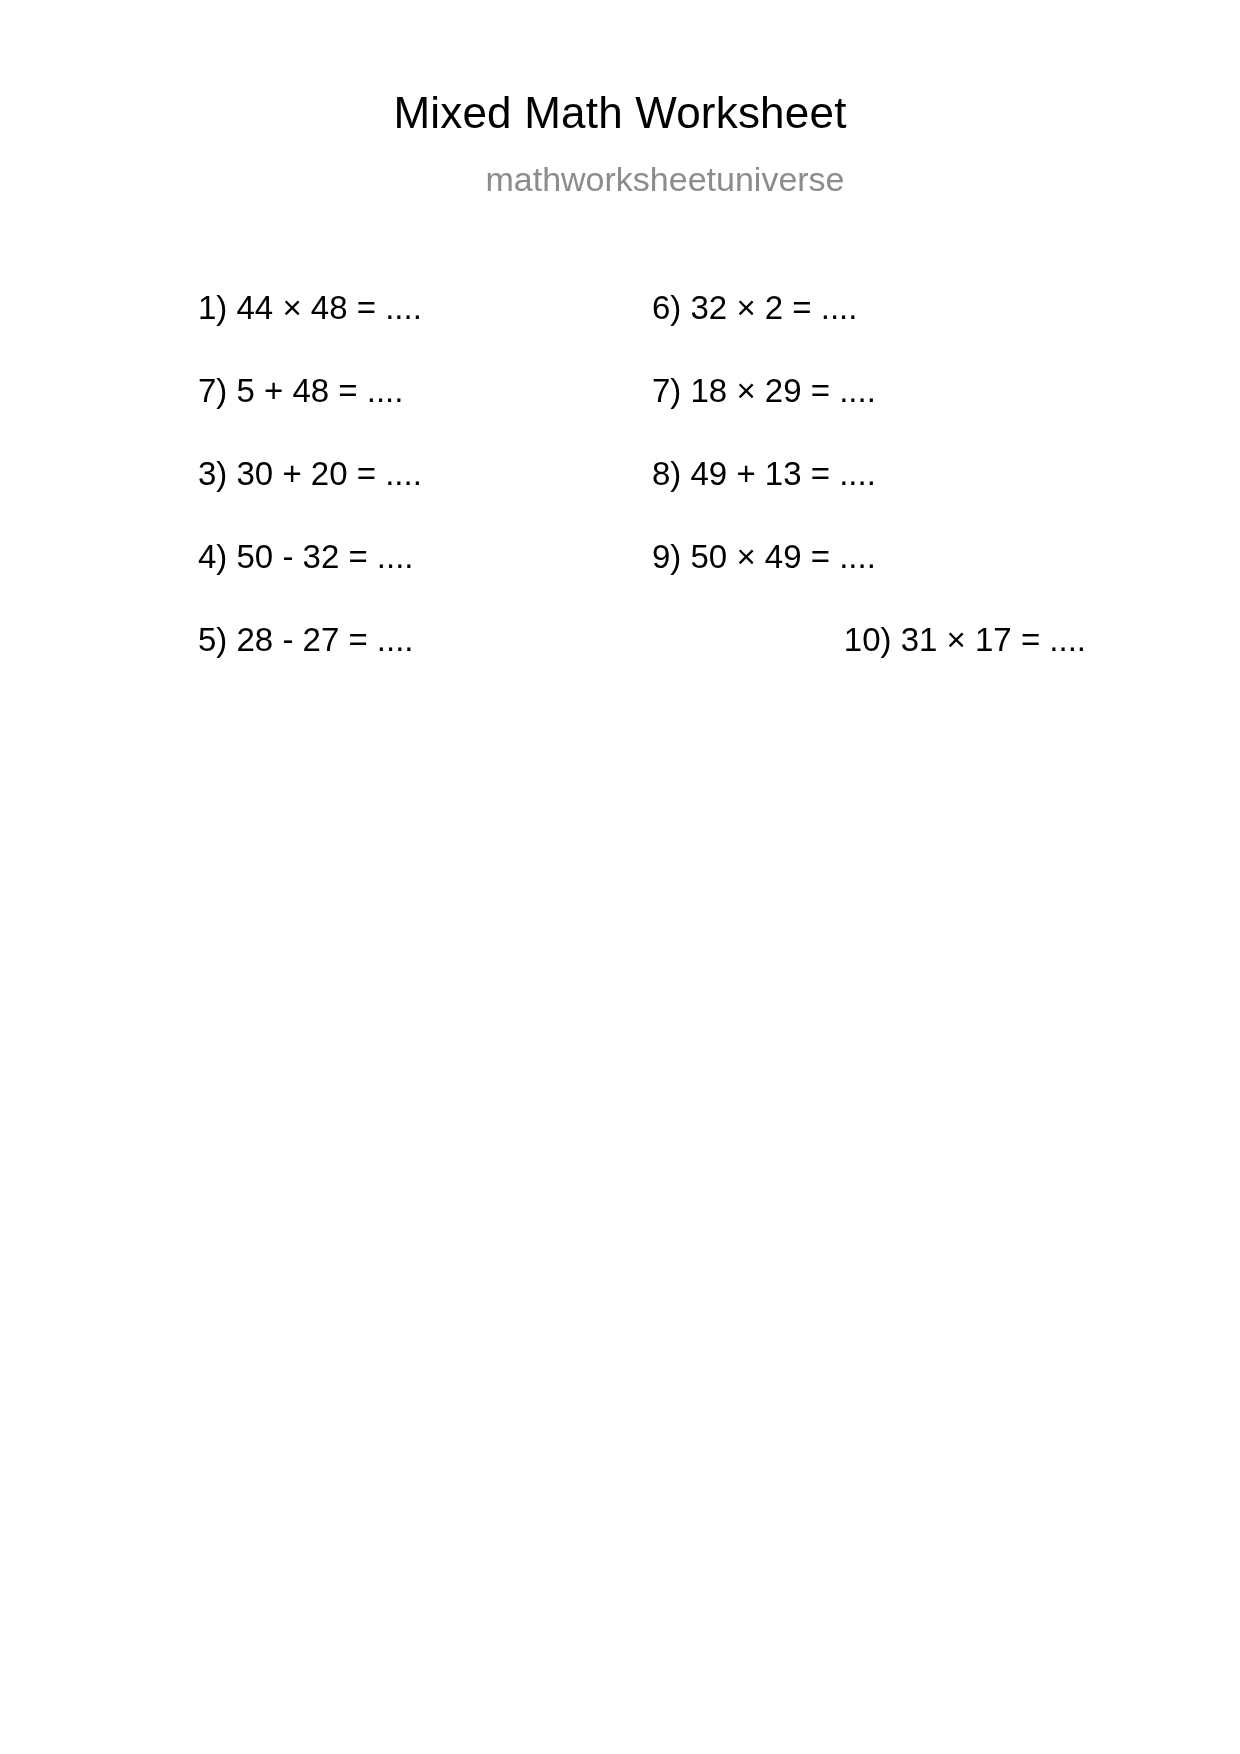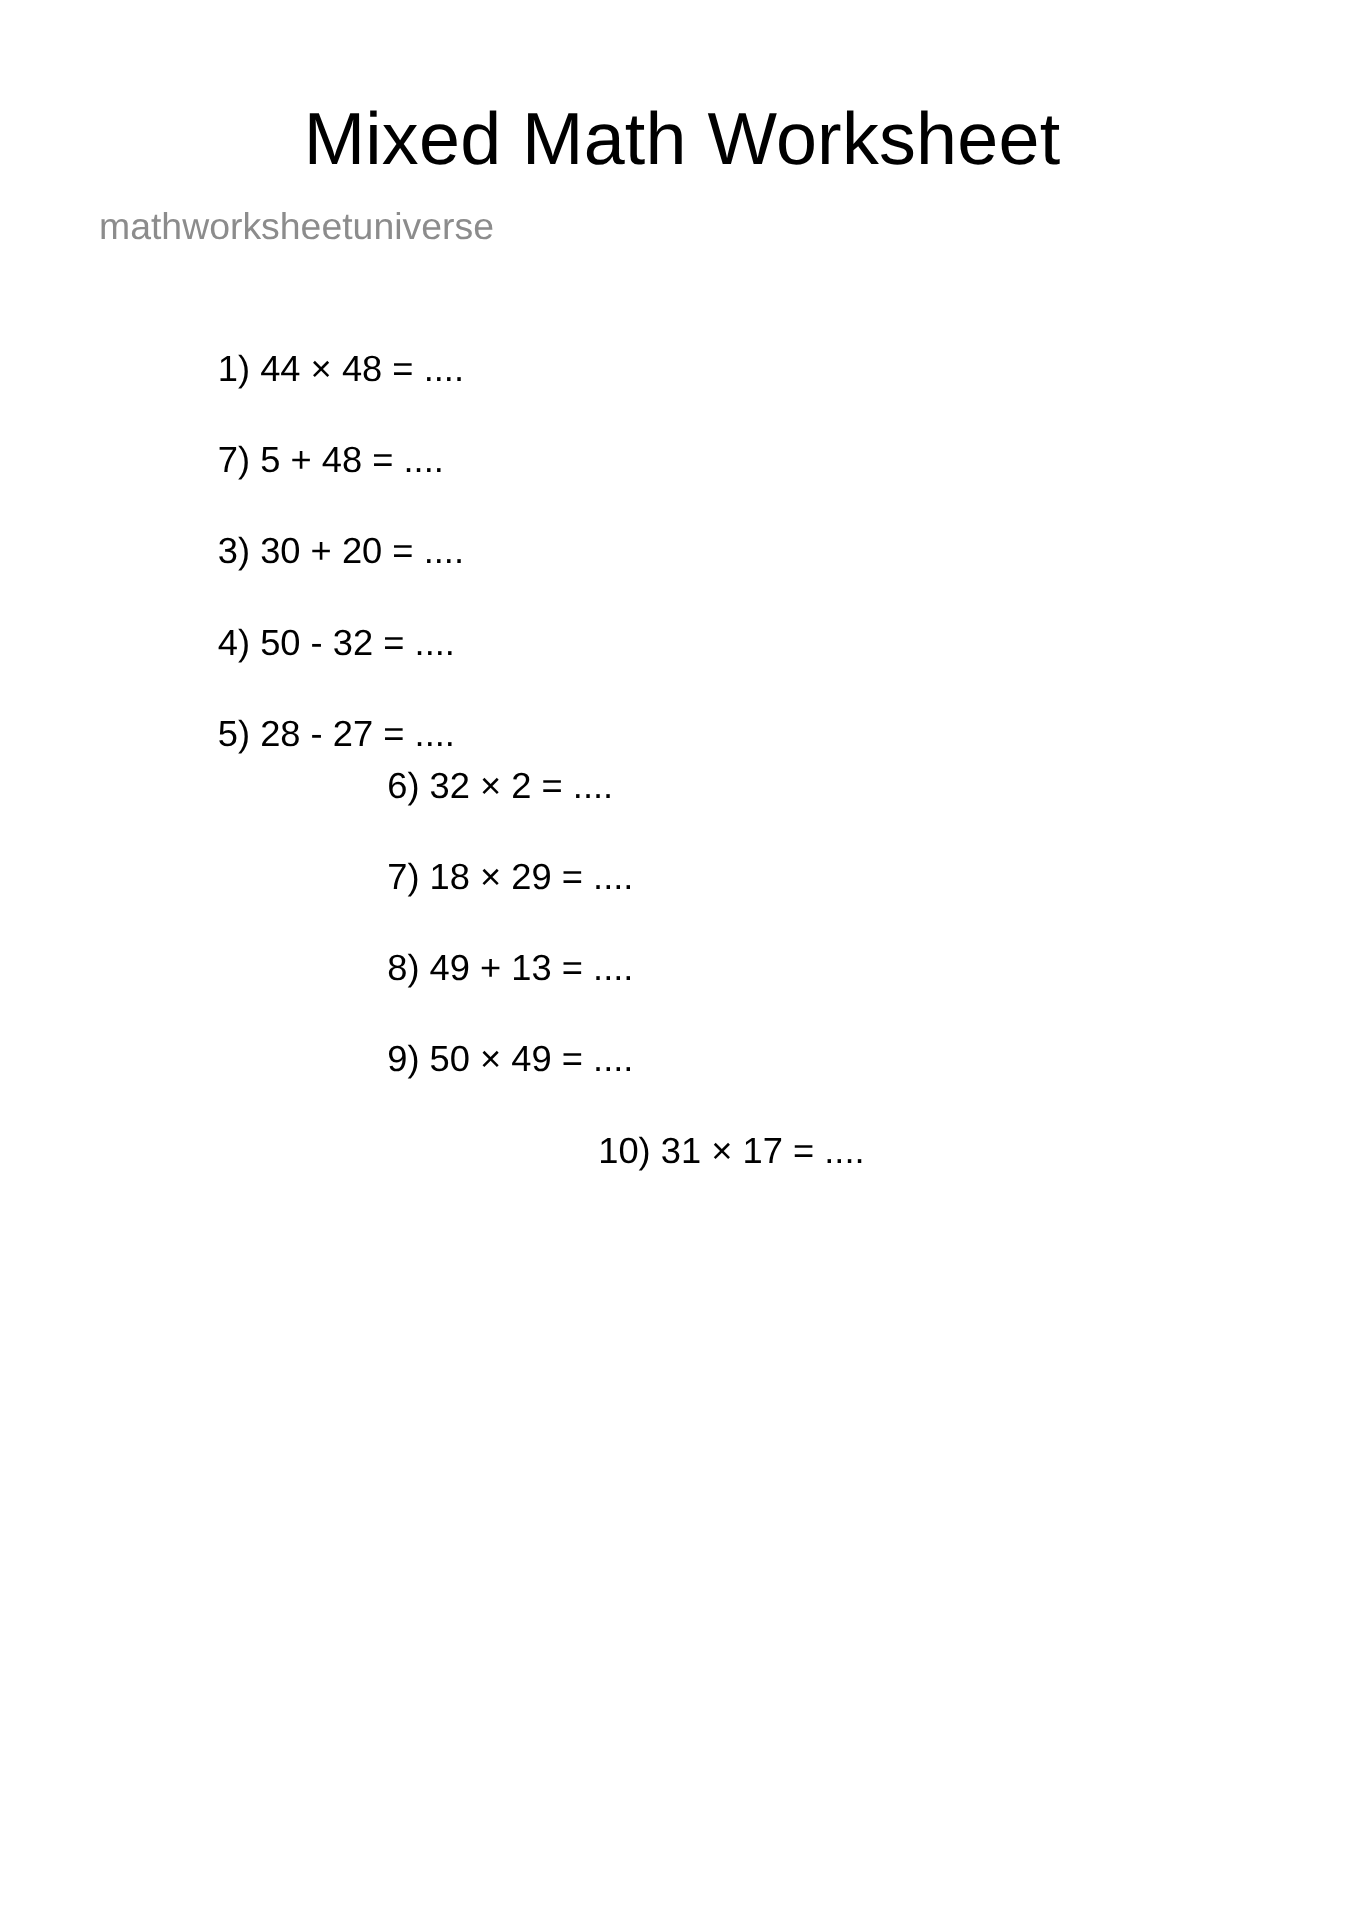--- a/index.html
+++ b/index.html
@@ -16,39 +16,39 @@
     overflow: hidden;
   }
   .page {
     width: 1240px;
     height: 1754px;
     box-sizing: border-box;
     position: relative;
   }
   .title {
     text-align: center;
-    font-size: 67px;
+    font-size: 44px;
     font-weight: normal;
     color: #000000;
     margin: 0;
     padding-top: 88px;
     letter-spacing: 0.2px;
   }
   .subtitle {
-    text-align: left;
+    text-align: center;
     font-size: 34px;
     color: #8c8c8c;
     margin: 0;
     padding-top: 22px;
     padding-left: 90px;
   }
   .problems {
     margin-top: 92px;
     display: flex;
-    flex-direction: column;
+    flex-direction: row;
     padding-left: 198px;
     box-sizing: border-box;
   }
   .column {
     display: flex;
     flex-direction: column;
   }
   .column.left {
     width: 300px;
   }

